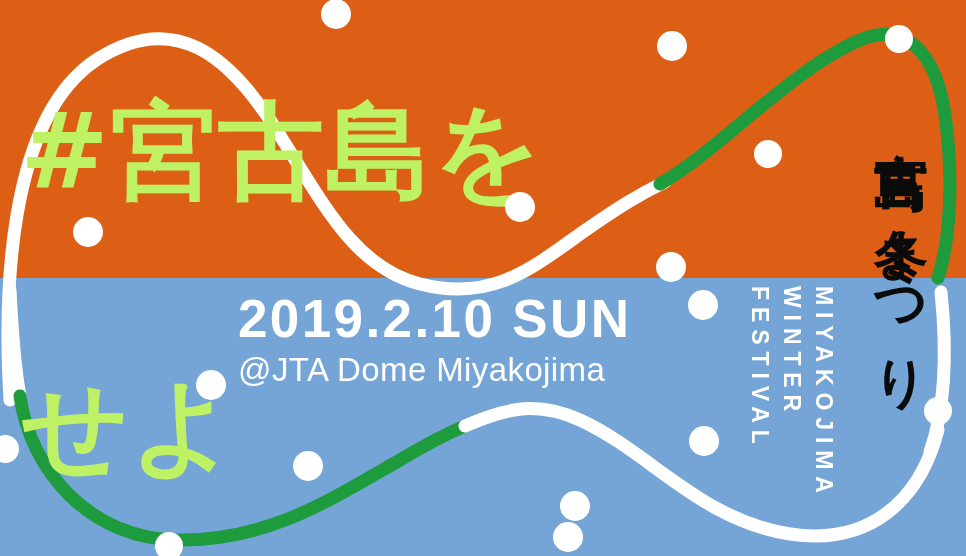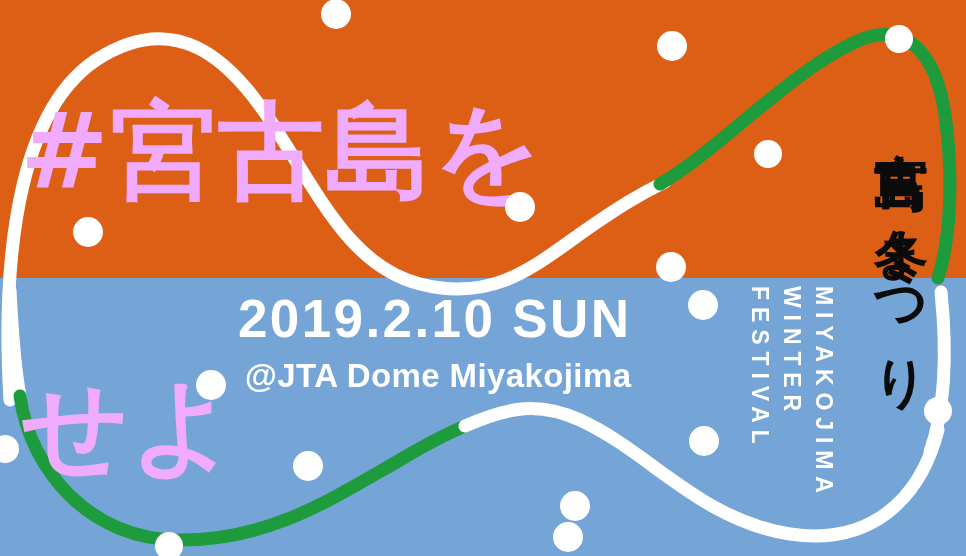--- a/index.html
+++ b/index.html
@@ -36,21 +36,21 @@
     height: 556px;
   }
   #dot-layer {
     position: absolute;
     inset: 0;
     width: 966px;
     height: 556px;
   }
   .headline {
     position: absolute;
-    color: #f0abfc;
+    color: #bef264;
     font-weight: 700;
     letter-spacing: 0.015em;
     white-space: nowrap;
     font-family: "DejaVu Sans", "Liberation Sans", sans-serif;
   }
   #headline-1 {
     left: 20px;
     top: 28px;
     font-size: 106px;
     line-height: 1;
@@ -65,35 +65,34 @@
     left: 22px;
     top: 304px;
     font-size: 104px;
     line-height: 1;
   }
   #date-block {
     position: absolute;
     left: 238px;
     top: 292px;
     color: #FFFFFF;
-    text-align: right;
   }
   #event-date {
     font-size: 53px;
     font-weight: 600;
     letter-spacing: 0.045em;
     line-height: 1.02;
     white-space: nowrap;
   }
   #event-venue {
     font-size: 33px;
-    font-weight: 700;
+    font-weight: 400;
     letter-spacing: 0.012em;
     line-height: 1.25;
-    margin-top: 9px;
+    margin-top: 3px;
     white-space: nowrap;
   }
   #vertical-title {
     position: absolute;
     right: 38px;
     top: 108px;
     writing-mode: vertical-rl;
     text-orientation: upright;
     color: #0B0B0B;
     font-size: 54px;

